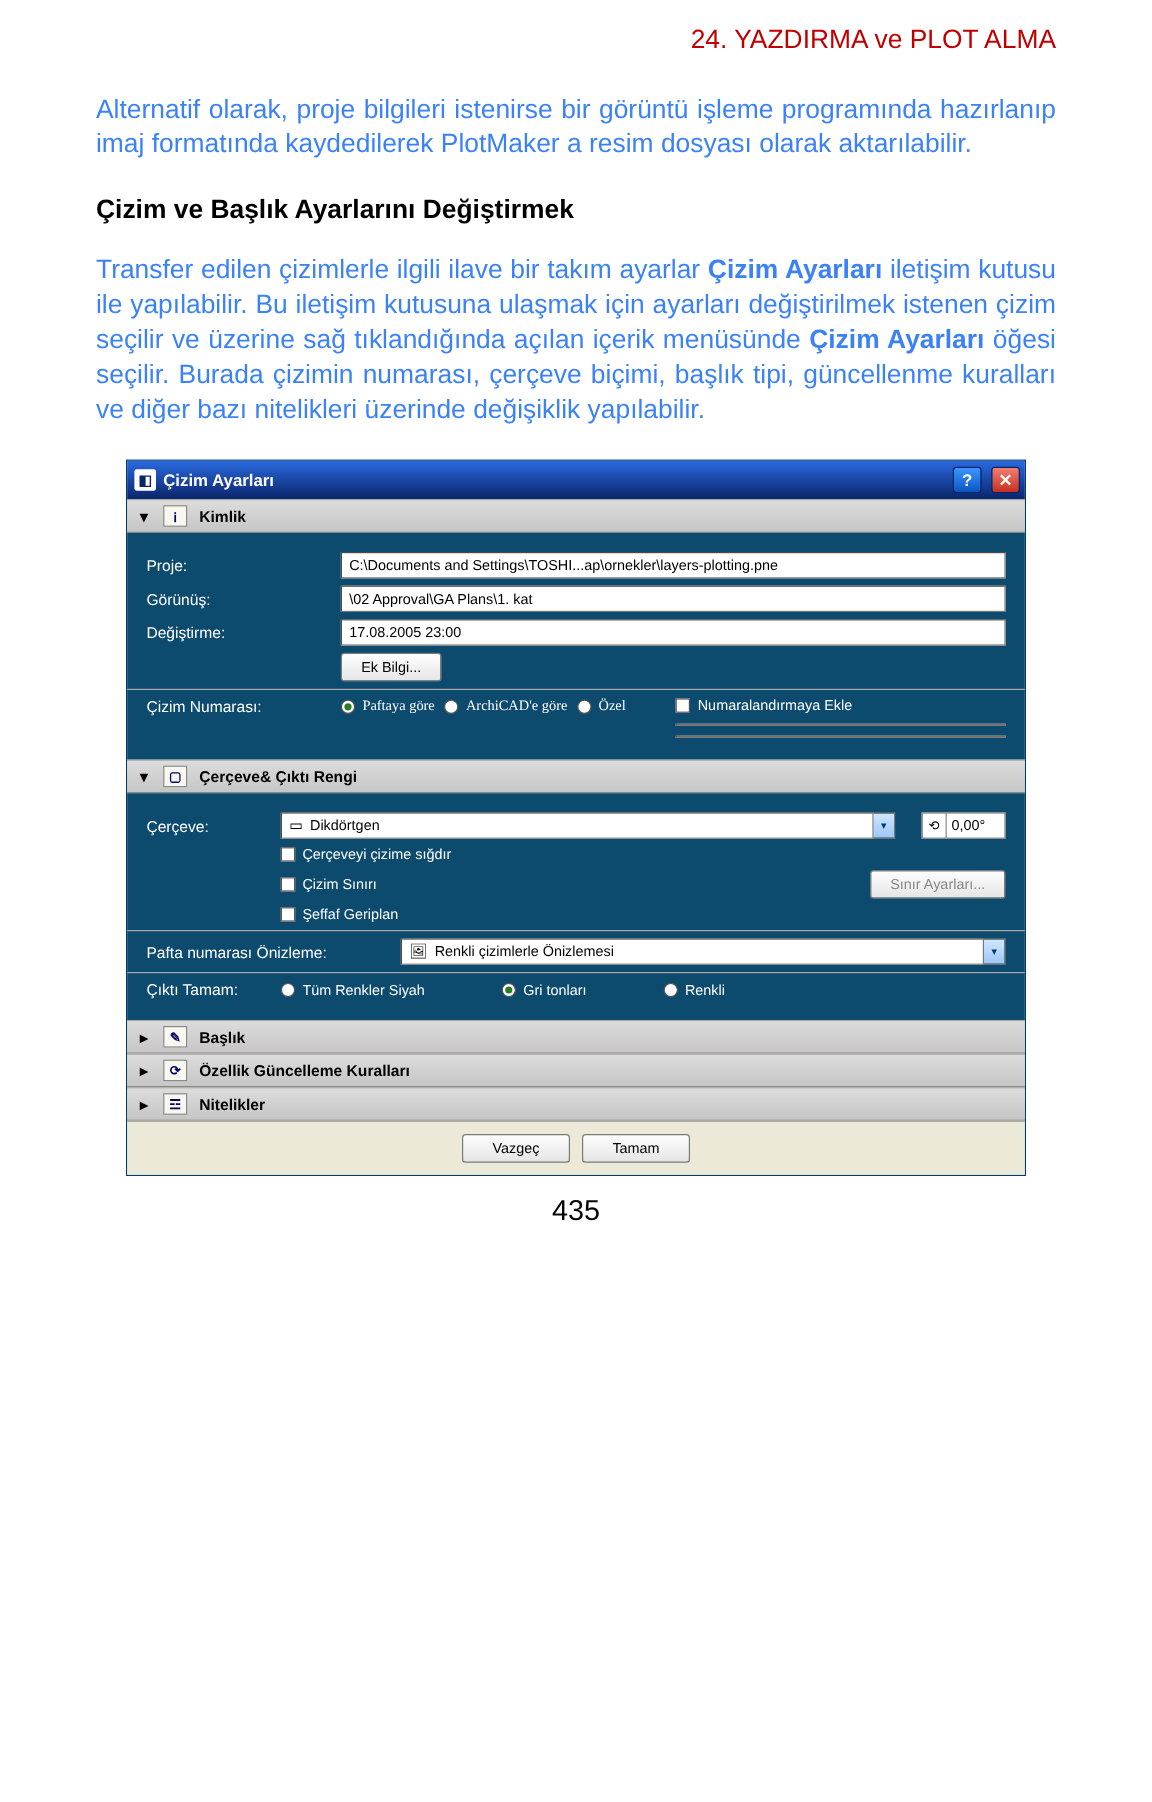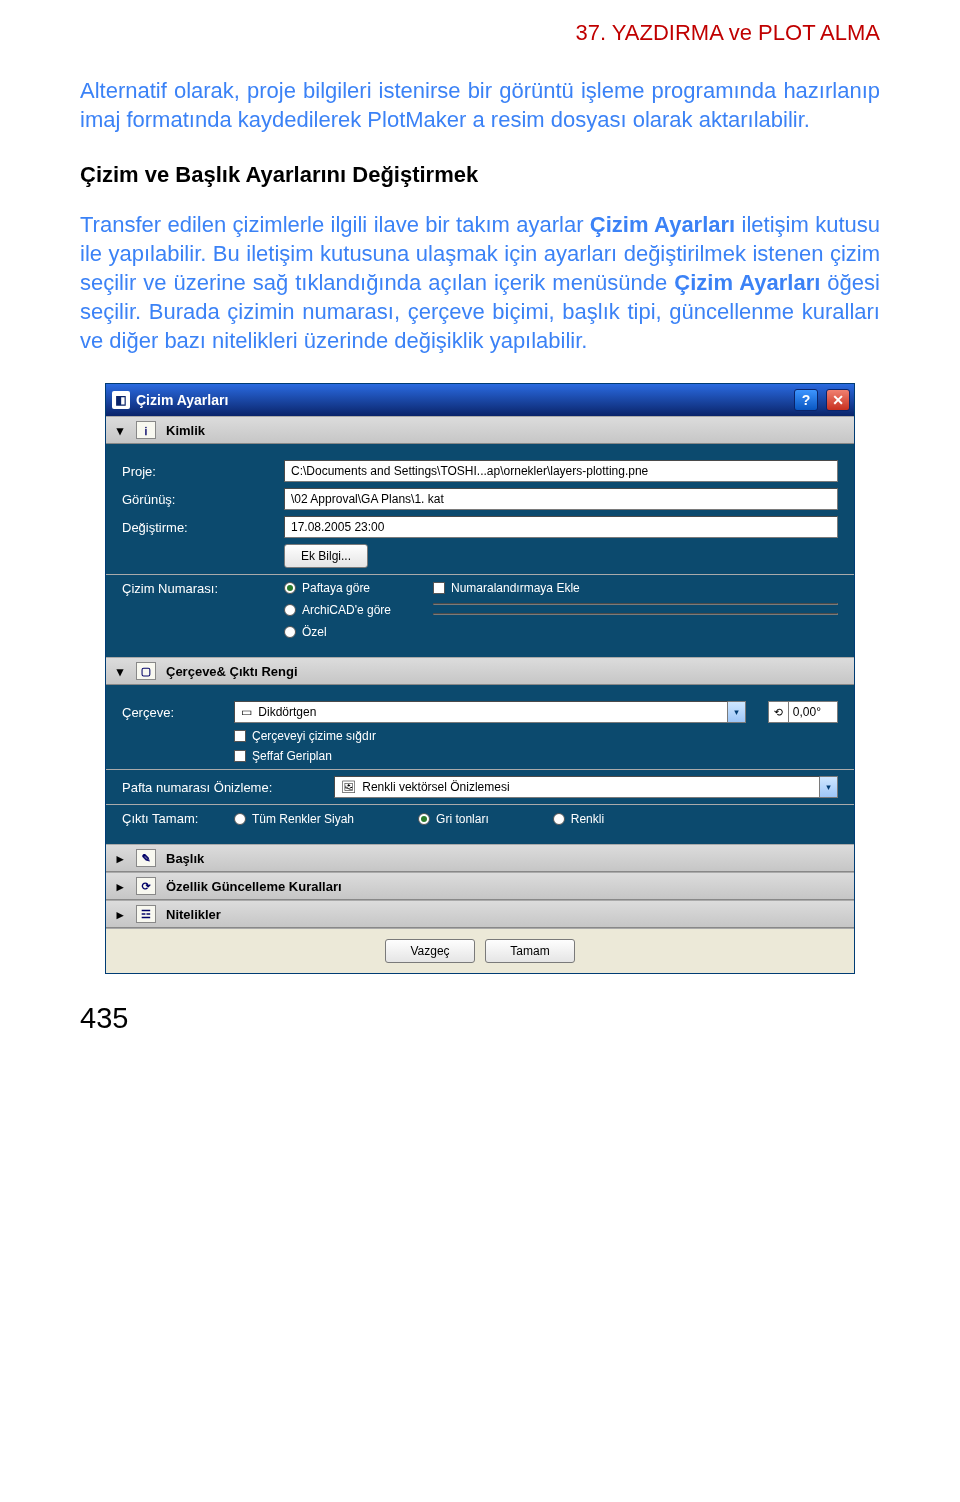--- a/index.html
+++ b/index.html
@@ -177,31 +177,31 @@
     padding:0 4px;font-size:12px;color:#000 !important;
   }
   .footer-btns{
     display:flex;justify-content:center;gap:10px;
     padding:10px 12px;
     background:#ece9d8;
     border-top:1px solid #aaa;
   }
   .footer-btns .btn{min-width:90px;}
   .pagenum{
-    text-align:left;
-    font-size:29px;
-    padding:28px 0 0 0;
+    text-align:center;
+    font-size:24px;
+    padding:16px 0 0 0;
   }
   .grey-sep{height:1px;background:#aaa;margin:6px -16px;}
 </style>
 </head>
 <body>
 
 <div class="page">
-  <div class="header-right">37. YAZDIRMA ve PLOT ALMA</div>
+  <div class="header-right">24. YAZDIRMA ve PLOT ALMA</div>
 
   <p class="body-text">Alternatif olarak, proje bilgileri istenirse bir görüntü işleme programında hazırlanıp imaj formatında kaydedilerek PlotMaker a resim dosyası olarak aktarılabilir.</p>
 
   <p class="subhead">Çizim ve Başlık Ayarlarını Değiştirmek</p>
 
   <p class="body-text">
     <span>Transfer edilen çizimlerle ilgili ilave bir takım ayarlar </span><span class="b">Çizim Ayarları</span><span> iletişim kutusu ile yapılabilir. Bu iletişim kutusuna ulaşmak için ayarları değiştirilmek istenen çizim seçilir ve üzerine sağ tıklandığında açılan içerik menüsünde </span><span class="b">Çizim Ayarları</span><span> öğesi seçilir. Burada çizimin numarası, çerçeve biçimi, başlık tipi, güncellenme kuralları ve diğer bazı nitelikleri üzerinde değişiklik yapılabilir.</span>
   </p>
 
   <div class="dialog-wrap">
@@ -240,21 +240,21 @@
               <span>17.08.2005 23:00</span>
             </span>
         </div>
         <div class="row">
           <span class="lbl"></span>
           <span class="btn">Ek Bilgi...</span>
         </div>
         <div class="grey-sep"></div>
         <div class="row" style="align-items:flex-start;">
           <span class="lbl">Çizim Numarası:</span>
-          <div style="display:flex;flex-direction:column;gap:8px;">
+          <div style="display:flex;flex-direction:row;gap:8px;font-family:Liberation Serif, serif;">
             <span class="radio">
                 <span class="radio-dot sel"></span>
                 <span>Paftaya göre</span>
               </span>
             <span class="radio">
                 <span class="radio-dot"></span>
                 <span>ArchiCAD'e göre</span>
               </span>
             <span class="radio">
                 <span class="radio-dot"></span>
@@ -295,31 +295,40 @@
         <div class="row">
           <span class="lbl" style="width:100px;"></span>
           <span class="chk">
               <span class="chk-box"></span>
               <span>Çerçeveyi çizime sığdır</span>
             </span>
         </div>
         <div class="row">
           <span class="lbl" style="width:100px;"></span>
           <span class="chk">
+              <span class="chk-box"></span>
+              <span>Çizim Sınırı</span>
+            </span>
+          <span style="flex:1"></span>
+          <span class="btn disabled">Sınır Ayarları...</span>
+        </div>
+        <div class="row">
+          <span class="lbl" style="width:100px;"></span>
+          <span class="chk">
               <span class="chk-box">✓</span>
               <span>Şeffaf Geriplan</span>
             </span>
         </div>
         <div class="grey-sep"></div>
         <div class="row">
           <span class="lbl" style="width:200px;">Pafta numarası Önizleme:</span>
           <div class="combo">
             <span class="sunken">
                 <span style="margin-right:6px;">🖼</span>
-                <span>Renkli vektörsel Önizlemesi</span>
+                <span>Renkli çizimlerle Önizlemesi</span>
               </span>
             <span class="arrow">▾</span>
           </div>
         </div>
         <div class="grey-sep"></div>
         <div class="row">
           <span class="lbl" style="width:100px;">Çıktı Tamam:</span>
           <span class="radio">
               <span class="radio-dot"></span>
               <span>Tüm Renkler Siyah</span>

